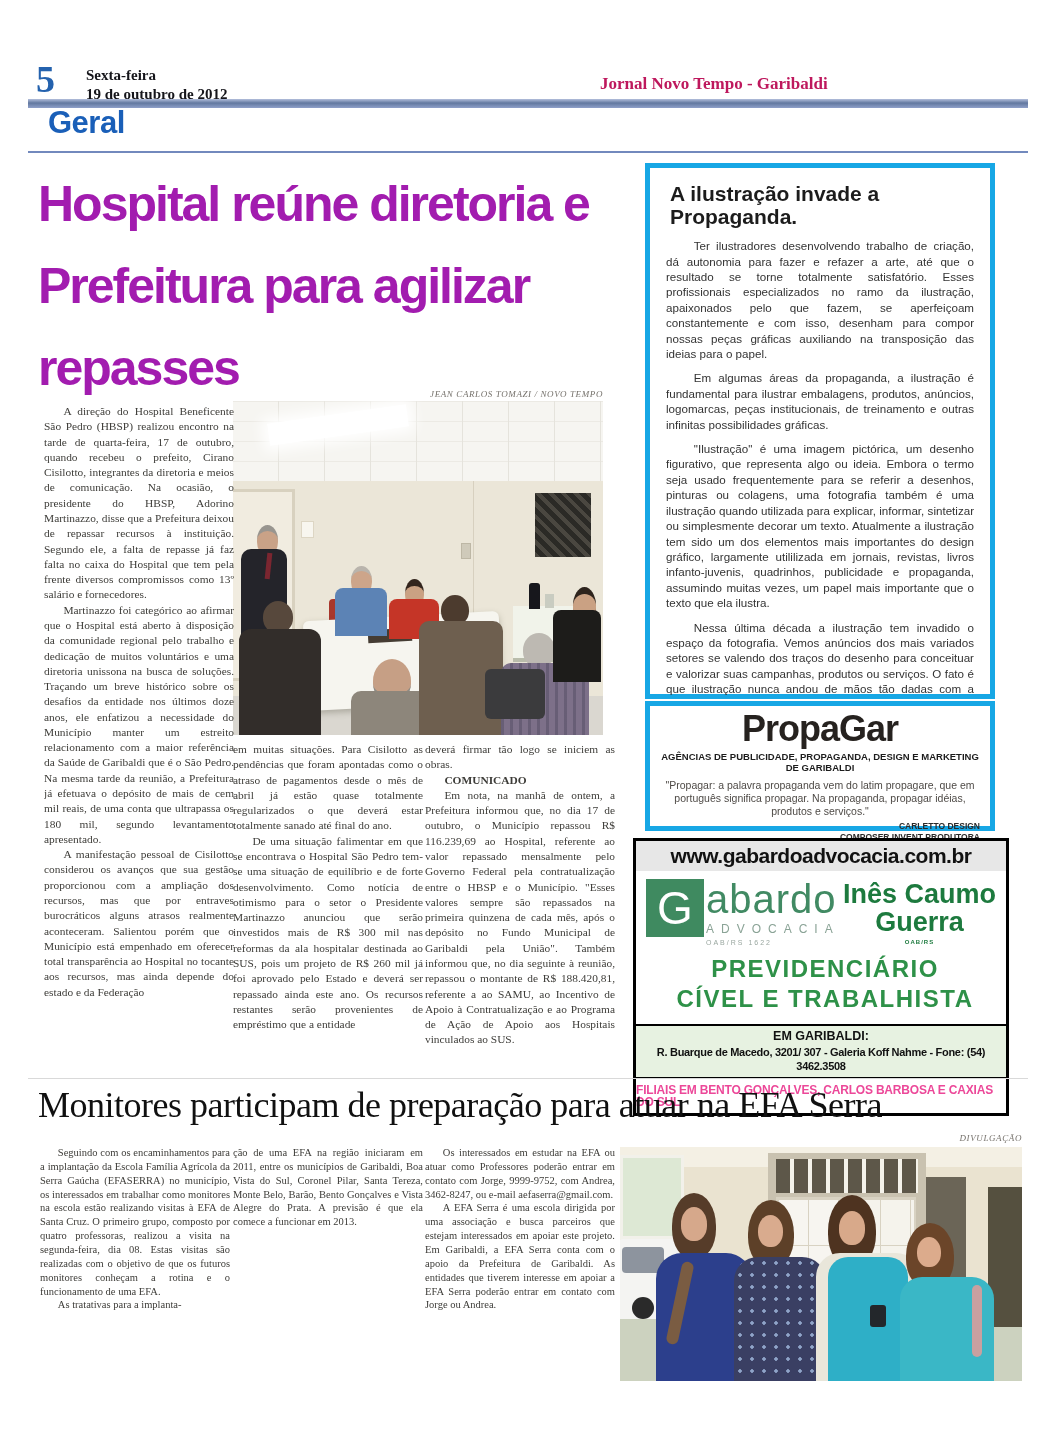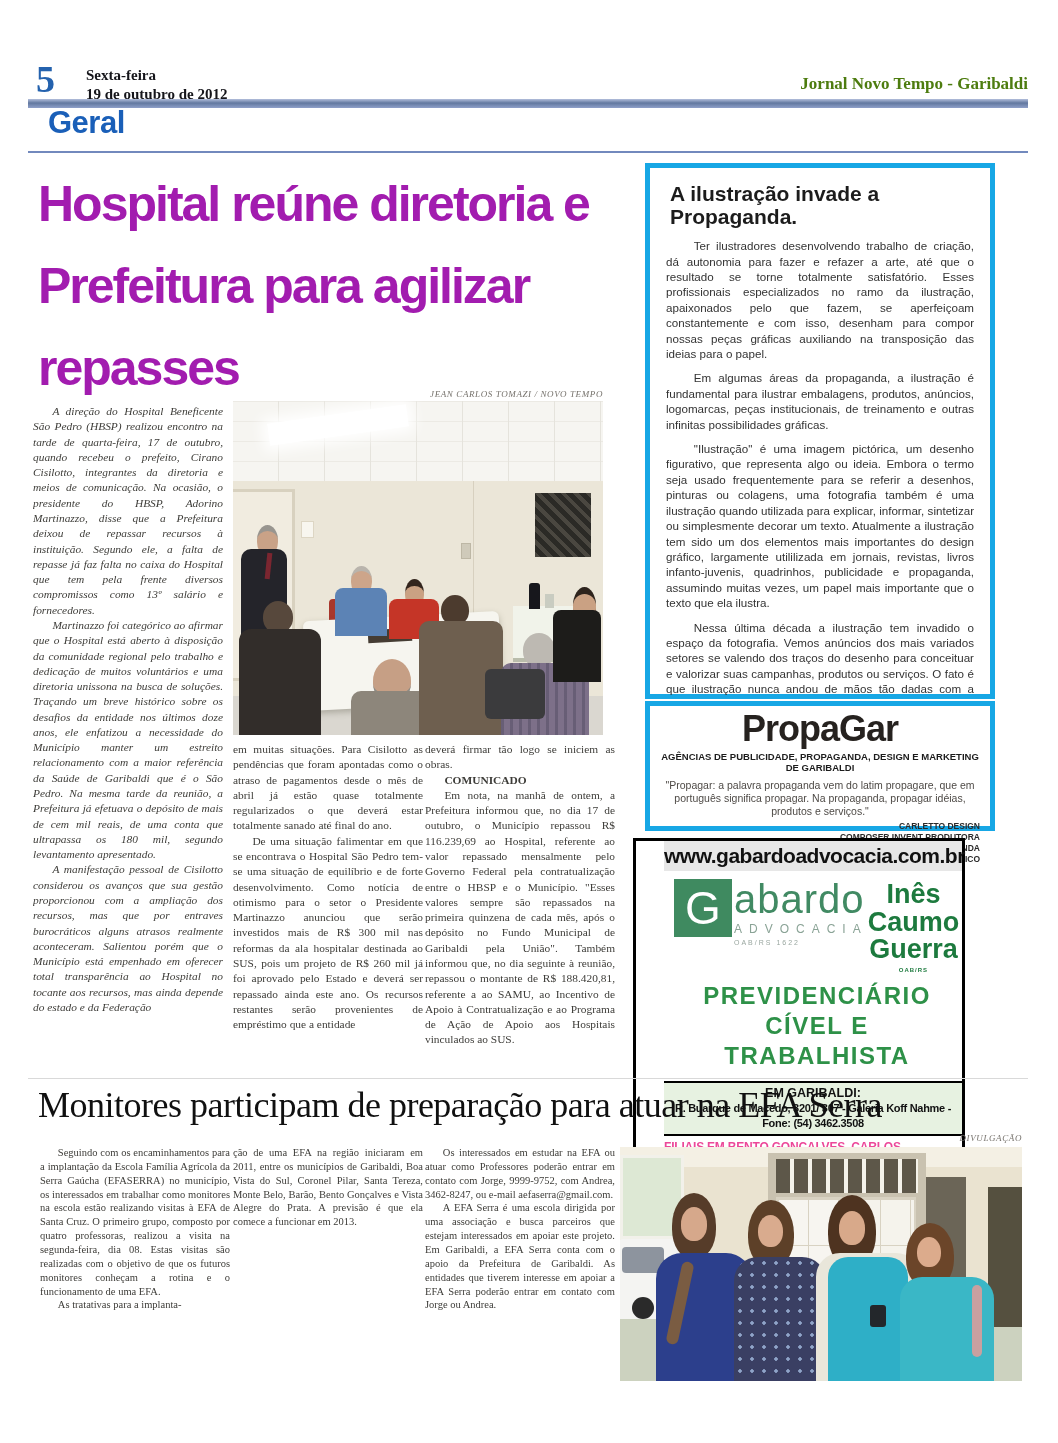--- a/index.html
+++ b/index.html
@@ -3,21 +3,21 @@
 <meta charset="utf-8">
 <style>
   html,body{margin:0;padding:0;background:#ffffff;}
   #page{position:relative;width:1058px;height:1443px;background:#fff;outline:1px solid #e3e3e3;
         font-family:"Liberation Serif",serif;color:#2f2f2d;overflow:hidden;}
   .abs{position:absolute;}
 
   
   .pagenum{left:36px;top:60px;font:bold 38px/1 "Liberation Serif",serif;color:#2462ae;}
   .dateblock{left:86px;top:66px;font:bold 15px/1.25 "Liberation Serif",serif;color:#15151a;}
-  .paper{left:600px;top:75px;width:428px;text-align:right;font:bold 17px/1 "Liberation Serif",serif;color:#4d7c0f;}
+  .paper{left:600px;top:75px;width:428px;text-align:left;font:bold 17px/1 "Liberation Serif",serif;color:#be185d;}
   .bluebar{left:28px;top:99px;width:1000px;height:9px;background:linear-gradient(#b3bfdc 0%,#62789f 45%,#8fa0c9 100%);}
   .section{left:36px;top:107px;font:bold 31px/1 "Liberation Sans",sans-serif;color:#1a5fb8;letter-spacing:-0.5px;margin-left:12px;}
   .rule1{left:28px;top:151px;width:1000px;height:2px;background:#7289bd;}
 
   
   .headline{left:38px;top:163px;width:575px;font:bold 50px/1.64 "Liberation Sans",sans-serif;
             color:#a21caf;letter-spacing:-2px;}
   .credit{font:italic 9px/1 "Liberation Serif",serif;color:#76726c;letter-spacing:.6px;text-align:right;}
   .col{position:absolute;width:190px;text-align:justify;font:11.4px/1.34 "Liberation Serif",serif;
        color:#3d3c38;overflow:hidden;hyphens:auto;}
@@ -138,21 +138,21 @@
       <div class="head" style="left:290px;top:232px;width:32px;height:34px;background:#bdb9b2;"></div>
       <div class="torso" style="left:268px;top:262px;width:88px;height:72px;background:#7d7089;background-image:repeating-linear-gradient(90deg,rgba(40,40,60,.25) 0 3px,transparent 3px 9px);border-radius:10px 10px 0 0;"></div>
     </div>
     <div class="fig">
       <div class="head" style="left:340px;top:186px;width:23px;height:26px;background:#caa183;border-top:7px solid #2e241d;border-bottom:5px solid #2e241d;"></div>
       <div class="torso" style="left:320px;top:209px;width:48px;height:72px;background:#1d1c1a;border-radius:8px 8px 0 0;"></div>
     </div>
     <div class="abs" style="left:252px;top:268px;width:60px;height:50px;background:#3b3b3d;border-radius:6px;"></div>
   </div>
 
-  <div class="col" style="left:33px;top:404px;height:668px;font-style:italic;">
+  <div class="col" style="left:44px;top:404px;height:668px;">
     <p>A direção do Hospital Beneficente São Pedro (HBSP) realizou encontro na tarde de quarta-feira, 17 de outubro, quando recebeu o prefeito, Cirano Cisilotto, integrantes da diretoria e meios de comunicação. Na ocasião, o presidente do HBSP, Adorino Martinazzo, disse que a Prefeitura deixou de repassar recursos à instituição. Segundo ele, a falta de repasse já faz falta no caixa do Hospital que tem pela frente diversos compromissos como 13º salário e fornecedores.</p>
     <p>Martinazzo foi categórico ao afirmar que o Hospital está aberto à disposição da comunidade regional pelo trabalho e dedicação de muitos voluntários e uma diretoria unissona na busca de soluções. Traçando um breve histórico sobre os desafios da entidade nos últimos doze anos, ele enfatizou a necessidade do Município manter um estreito relacionamento com a maior referência da Saúde de Garibaldi que é o São Pedro. Na mesma tarde da reunião, a Prefeitura já efetuava o depósito de mais de cem mil reais, de uma conta que ultrapassa os 180 mil, segundo levantamento apresentado.</p>
     <p>A manifestação pessoal de Cisilotto considerou os avanços que sua gestão proporcionou com a ampliação dos recursos, mas que por entraves burocráticos alguns atrasos realmente aconteceram. Salientou porém que o Município está empenhado em oferecer total transparência ao Hospital no tocante aos recursos, mas ainda depende do estado e da Federação</p>
   </div>
   <div class="col" style="left:233px;top:742px;height:338px;">
     <p class="cont">em muitas situações. Para Cisilotto as pendências que foram apontadas como o atraso de pagamentos desde o mês de abril já estão quase totalmente regularizados o que deverá estar totalmente sanado até final do ano.</p>
     <p>De uma situação falimentar em que se encontrava o Hospital São Pedro tem-se uma situação de equilíbrio e de forte desenvolvimento. Como notícia de otimismo para o setor o Presidente Martinazzo anunciou que serão investidos mais de R$ 300 mil nas reformas da ala hospitalar destinada ao SUS, pois um projeto de R$ 260 mil já foi aprovado pelo Estado e deverá ser repassado ainda este ano. Os recursos restantes serão provenientes de empréstimo que a entidade</p>
   </div>
   <div class="col" style="left:425px;top:742px;height:338px;">
     <p class="cont">deverá firmar tão logo se iniciem as obras.</p>
@@ -186,21 +186,21 @@
       </div>
       <div class="pg-credits">
         <div>CARLETTO DESIGN</div>
         <div>COMPOSER INVENT PRODUTORA</div>
         <div>JARESI DESIGN E PROPAGANDA</div>
         <div>PROFESSO DESIGN ESTRATÉGICO</div>
       </div>
     </div>
   </div>
 
-  <div class="abs gb-box" style="left:633px;top:838px;width:332px;box-sizing:border-box;padding-left:28px;">
+  <div class="abs gb-box" style="left:633px;top:838px;width:376px;box-sizing:border-box;">
     <div class="gb-url">www.gabardoadvocacia.com.br</div>
     <div class="gb-logo-row">
       <div style="display:flex;">
         <div class="gb-gsq">G</div>
         <div style="margin-left:2px;">
           <div class="gb-name">abardo</div>
           <div class="gb-adv">ADVOCACIA</div>
           <div class="gb-oab">OAB/RS 1622</div>
         </div>
       </div>

